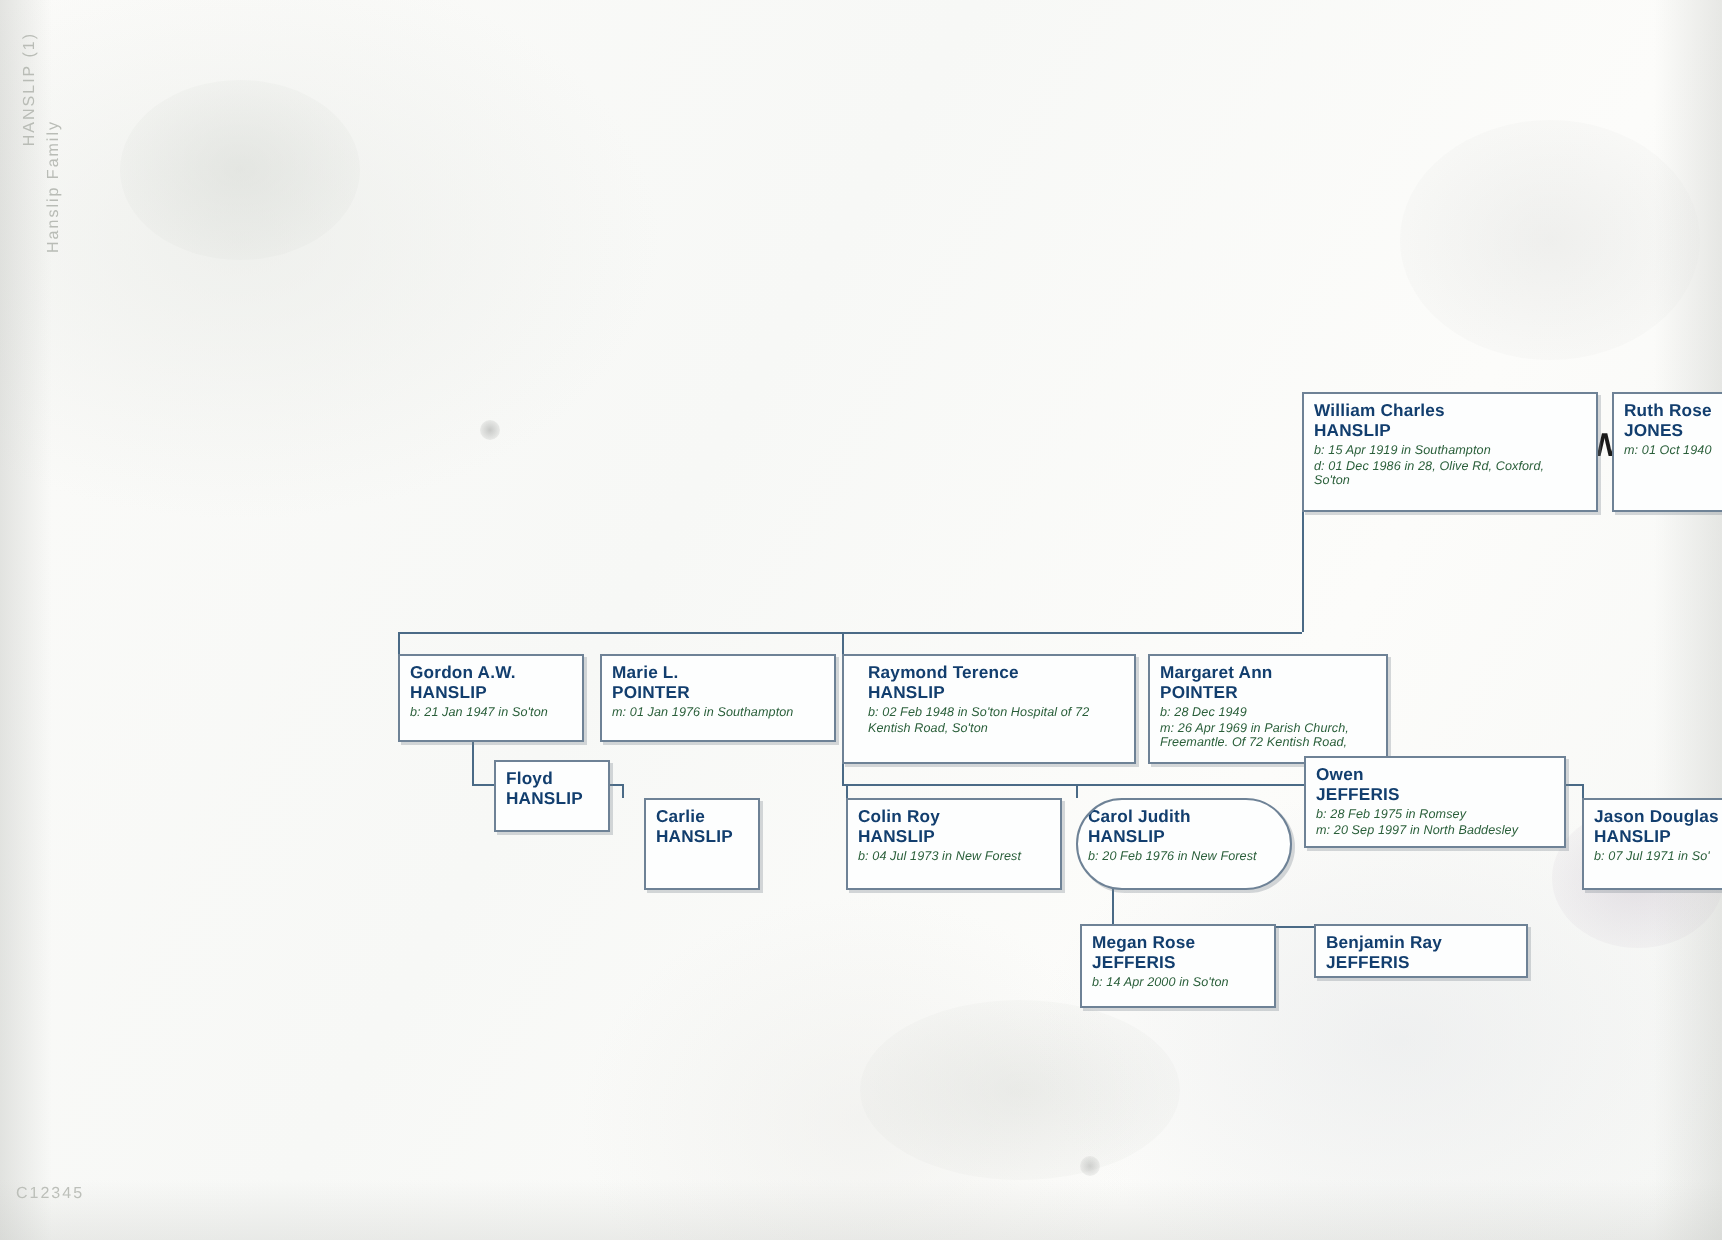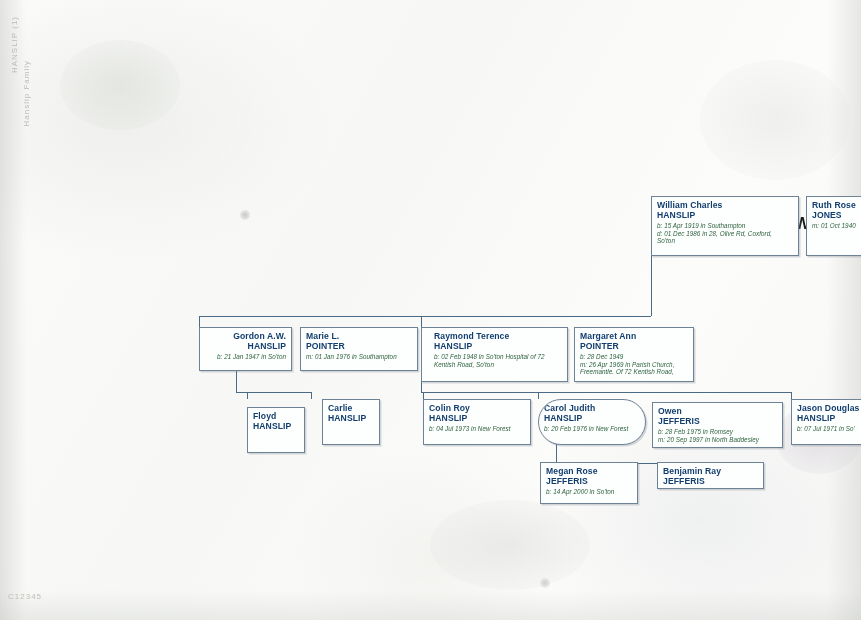--- a/index.html
+++ b/index.html
@@ -181,21 +181,21 @@
   </div>
 
   <div class="node clip-right" style="left:806px;top:196px;width:60px;height:60px;">
     <div class="nm">Ruth Rose</div>
     <div class="sur">JONES</div>
     <div class="det">
       <div>m: 01 Oct 1940</div>
     </div>
   </div>
 
-  <div class="node" style="left:199px;top:327px;width:93px;height:44px;text-align:right;">
+  <div class="node" style="left:199px;top:327px;width:93px;height:44px;">
     <div class="nm">Gordon A.W.</div>
     <div class="sur">HANSLIP</div>
     <div class="det">
       <div>b: 21 Jan 1947 in So'ton</div>
     </div>
   </div>
 
   <div class="node" style="left:300px;top:327px;width:118px;height:44px;">
     <div class="nm">Marie L.</div>
     <div class="sur">POINTER</div>
@@ -216,21 +216,21 @@
   <div class="node" style="left:574px;top:327px;width:120px;height:55px;">
     <div class="nm">Margaret Ann</div>
     <div class="sur">POINTER</div>
     <div class="det">
       <div>b: 28 Dec 1949</div>
       <div>m: 26 Apr 1969 in Parish Church,</div>
       <div>Freemantle. Of 72 Kentish Road,</div>
     </div>
   </div>
 
-  <div class="node" style="left:247px;top:407px;width:58px;height:46px;">
+  <div class="node" style="left:247px;top:380px;width:58px;height:36px;">
     <div class="nm">Floyd</div>
     <div class="sur">HANSLIP</div>
   </div>
 
   <div class="node" style="left:322px;top:399px;width:58px;height:46px;">
     <div class="nm">Carlie</div>
     <div class="sur">HANSLIP</div>
   </div>
 
   <div class="node" style="left:423px;top:399px;width:108px;height:46px;">
@@ -242,21 +242,21 @@
   </div>
 
   <div class="node" style="left:538px;top:399px;width:108px;height:46px;border-radius:23px;">
     <div class="nm">Carol Judith</div>
     <div class="sur">HANSLIP</div>
     <div class="det">
       <div>b: 20 Feb 1976 in New Forest</div>
     </div>
   </div>
 
-  <div class="node" style="left:652px;top:402px;width:131px;height:46px;">
+  <div class="node" style="left:652px;top:378px;width:131px;height:46px;">
     <div class="nm">Owen</div>
     <div class="sur">JEFFERIS</div>
     <div class="det">
       <div>b: 28 Feb 1975 in Romsey</div>
       <div>m: 20 Sep 1997 in North Baddesley</div>
     </div>
   </div>
 
   <div class="node clip-right" style="left:791px;top:399px;width:75px;height:46px;">
     <div class="nm">Jason Douglas</div>

